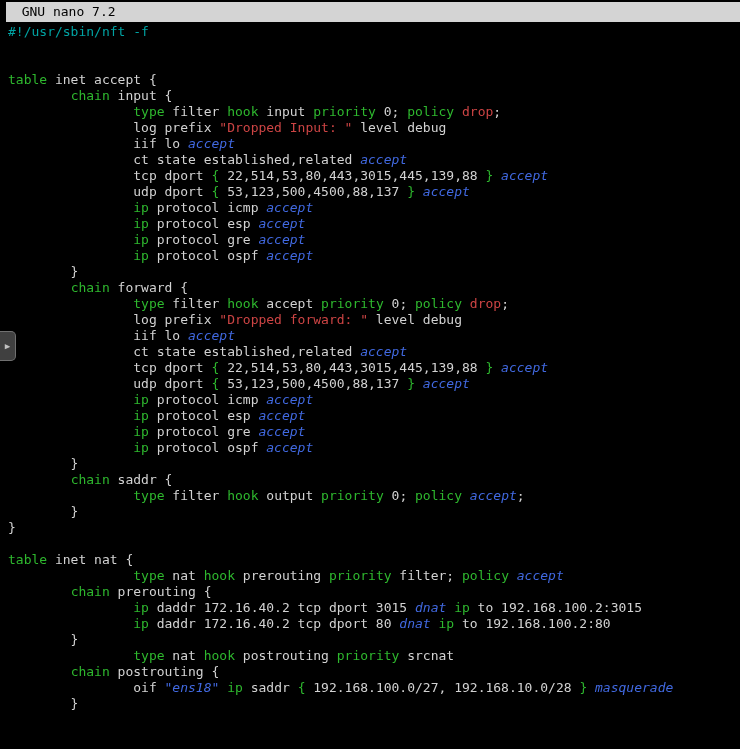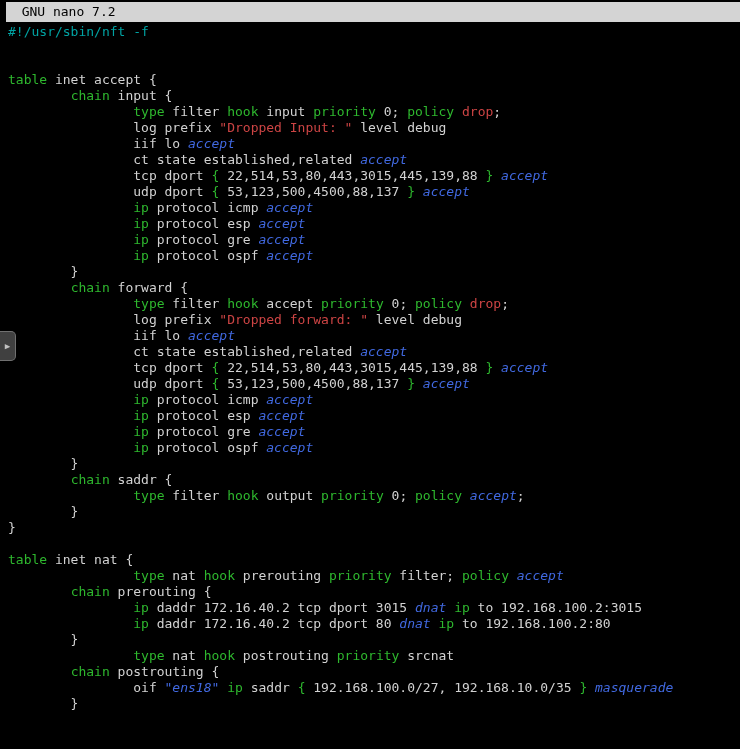--- a/index.html
+++ b/index.html
@@ -80,19 +80,19 @@
       <div class="line"><span class="c-fg">}</span></div>
       <div class="line"></div>
       <div class="line"><span class="c-green">table</span><span class="c-fg"> inet nat {</span></div>
       <div class="line"><span class="c-fg">                </span><span class="c-green">type</span><span class="c-fg"> nat </span><span class="c-green">hook</span><span class="c-fg"> prerouting </span><span class="c-green">priority</span><span class="c-fg"> filter; </span><span class="c-green">policy</span><span class="c-fg"> </span><span class="c-blue">accept</span></div>
       <div class="line"><span class="c-fg">        </span><span class="c-green">chain</span><span class="c-fg"> prerouting {</span></div>
       <div class="line"><span class="c-fg">                </span><span class="c-green">ip</span><span class="c-fg"> daddr 172.16.40.2 tcp dport 3015 </span><span class="c-blue">dnat</span><span class="c-fg"> </span><span class="c-green">ip</span><span class="c-fg"> to 192.168.100.2:3015</span></div>
       <div class="line"><span class="c-fg">                </span><span class="c-green">ip</span><span class="c-fg"> daddr 172.16.40.2 tcp dport 80 </span><span class="c-blue">dnat</span><span class="c-fg"> </span><span class="c-green">ip</span><span class="c-fg"> to 192.168.100.2:80</span></div>
       <div class="line"><span class="c-fg">        }</span></div>
       <div class="line"><span class="c-fg">                </span><span class="c-green">type</span><span class="c-fg"> nat </span><span class="c-green">hook</span><span class="c-fg"> postrouting </span><span class="c-green">priority</span><span class="c-fg"> srcnat</span></div>
       <div class="line"><span class="c-fg">        </span><span class="c-green">chain</span><span class="c-fg"> postrouting {</span></div>
-      <div class="line"><span class="c-fg">                oif </span><span class="c-blue">"ens18"</span><span class="c-fg"> </span><span class="c-green">ip</span><span class="c-fg"> saddr </span><span class="c-green">{</span><span class="c-fg"> 192.168.100.0/27, 192.168.10.0/35 </span><span class="c-green">}</span><span class="c-fg"> </span><span class="c-blue">masquerade</span></div>
+      <div class="line"><span class="c-fg">                oif </span><span class="c-blue">"ens18"</span><span class="c-fg"> </span><span class="c-green">ip</span><span class="c-fg"> saddr </span><span class="c-green">{</span><span class="c-fg"> 192.168.100.0/27, 192.168.10.0/28 </span><span class="c-green">}</span><span class="c-fg"> </span><span class="c-blue">masquerade</span></div>
       <div class="line"><span class="c-fg">        }</span></div>
     </div>
   <div class="side-toggle">
     <span class="tri">▶</span>
   </div>
 </div>
 
 </body></html>

